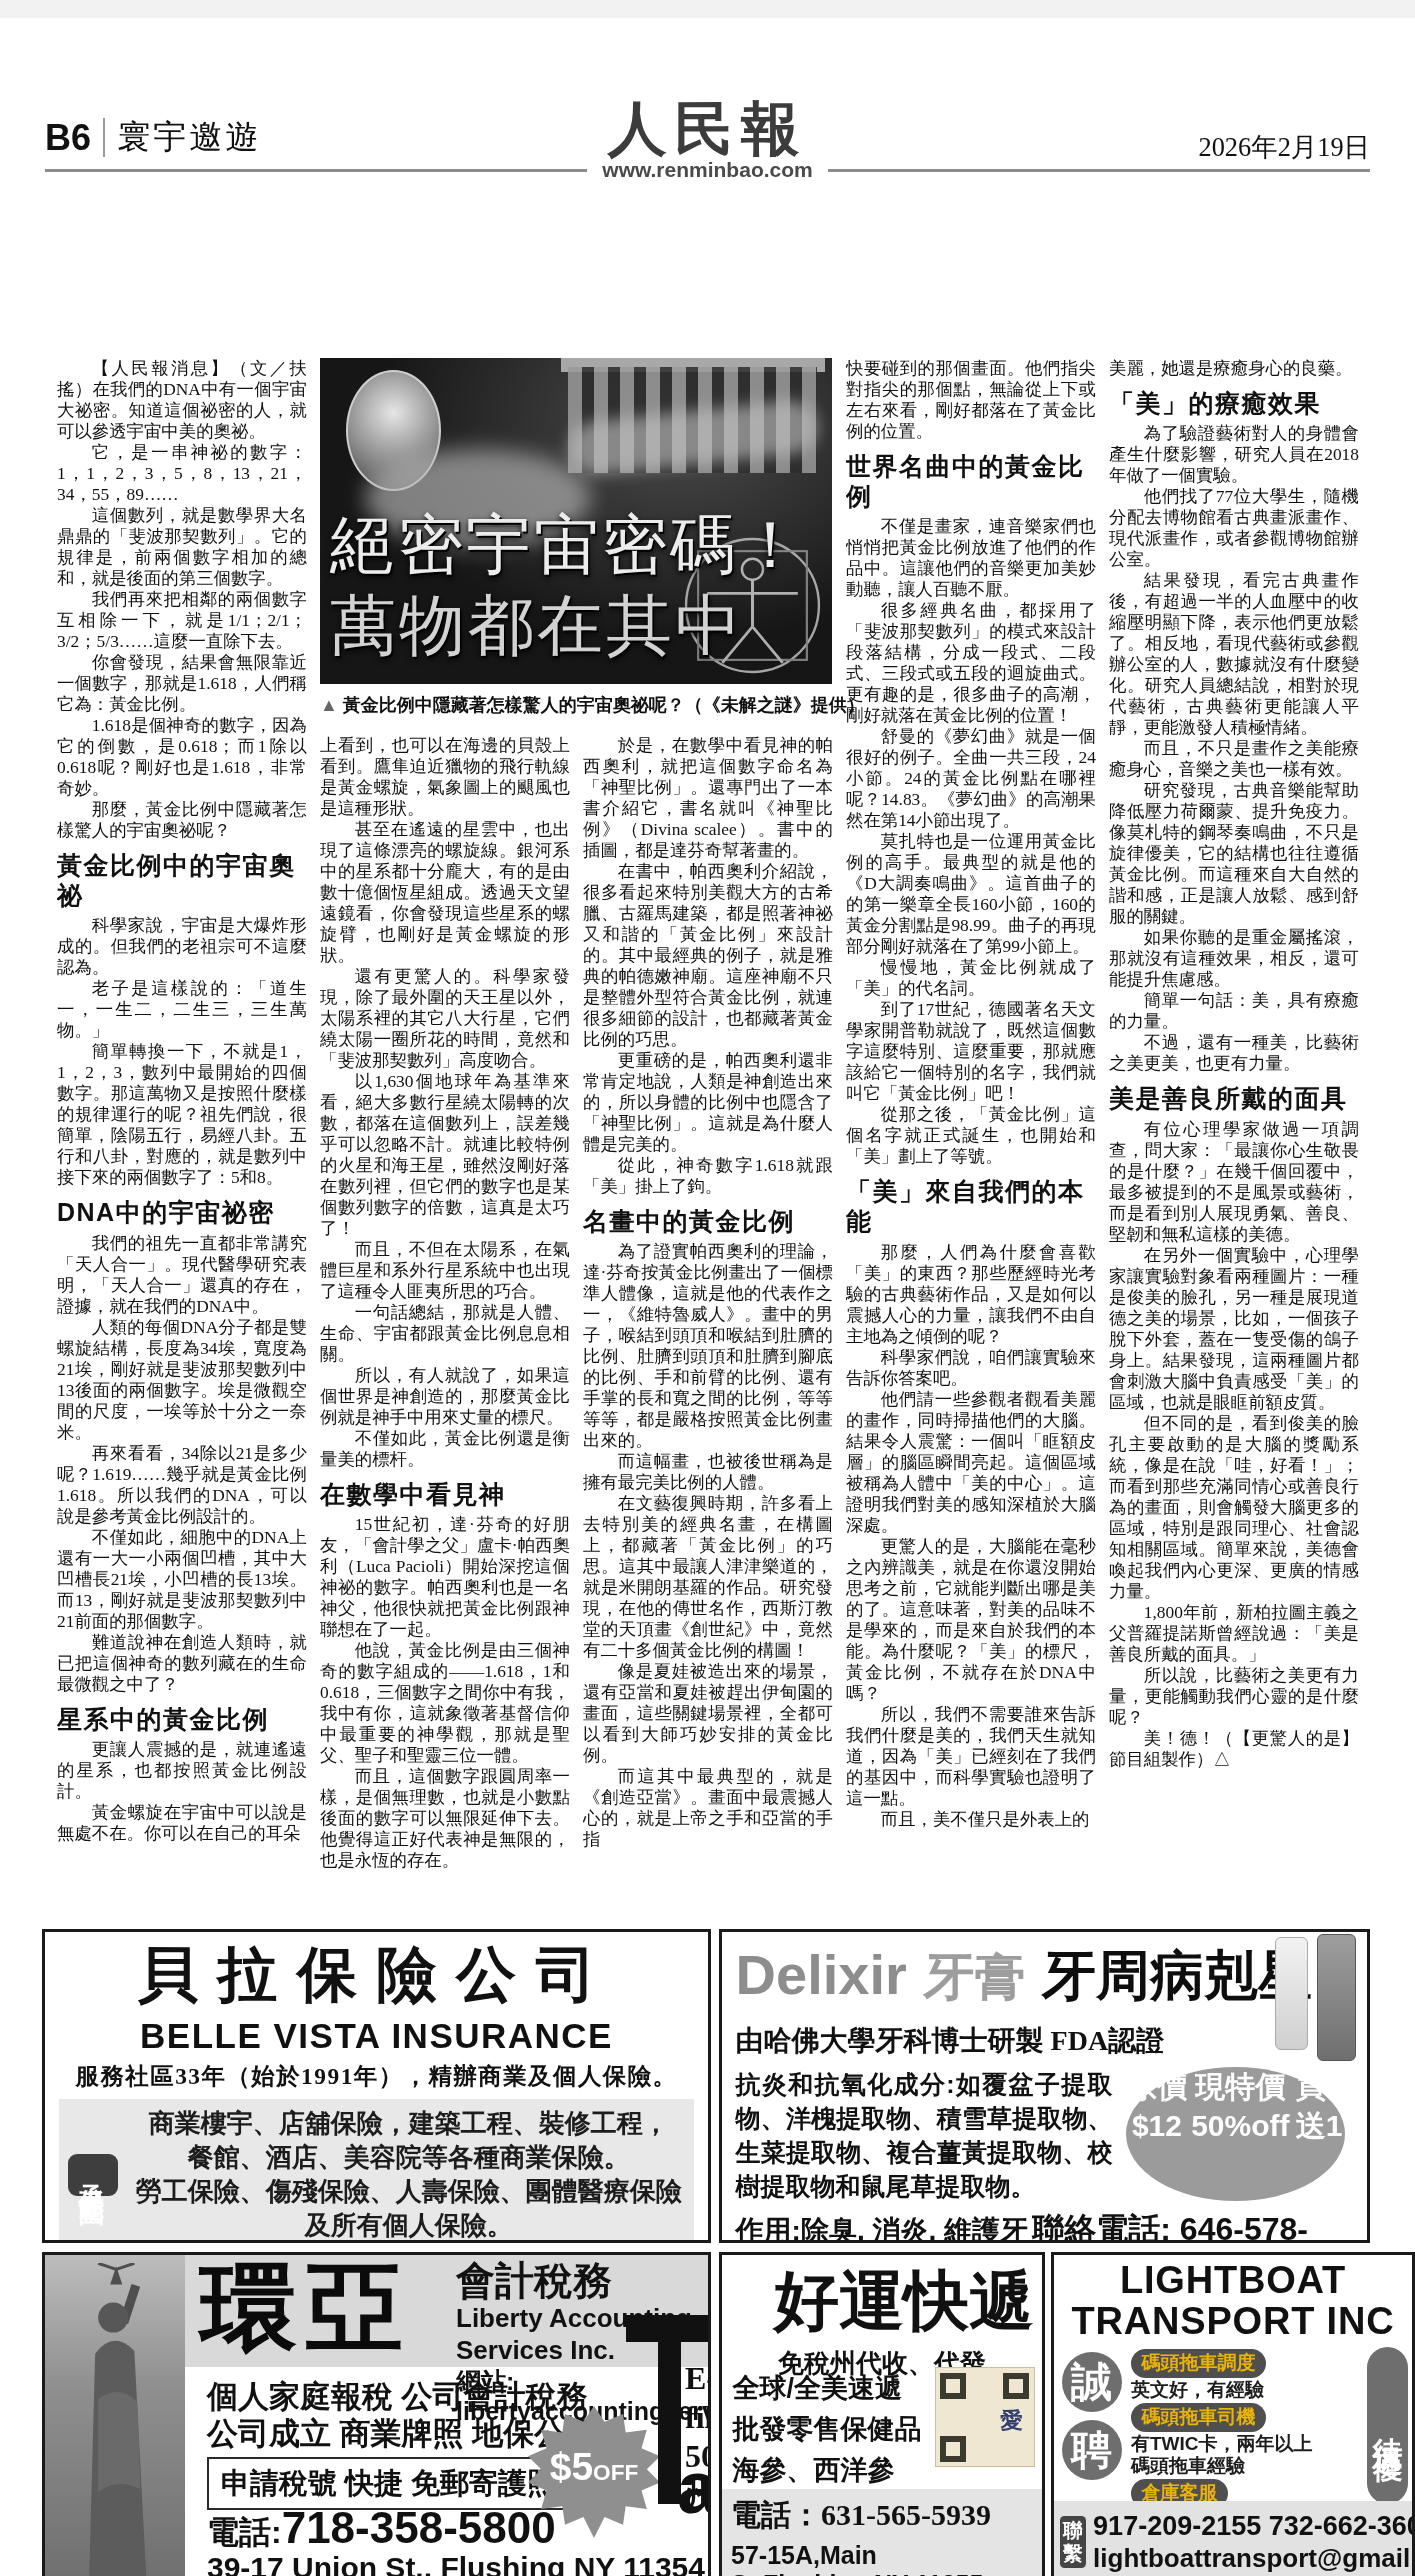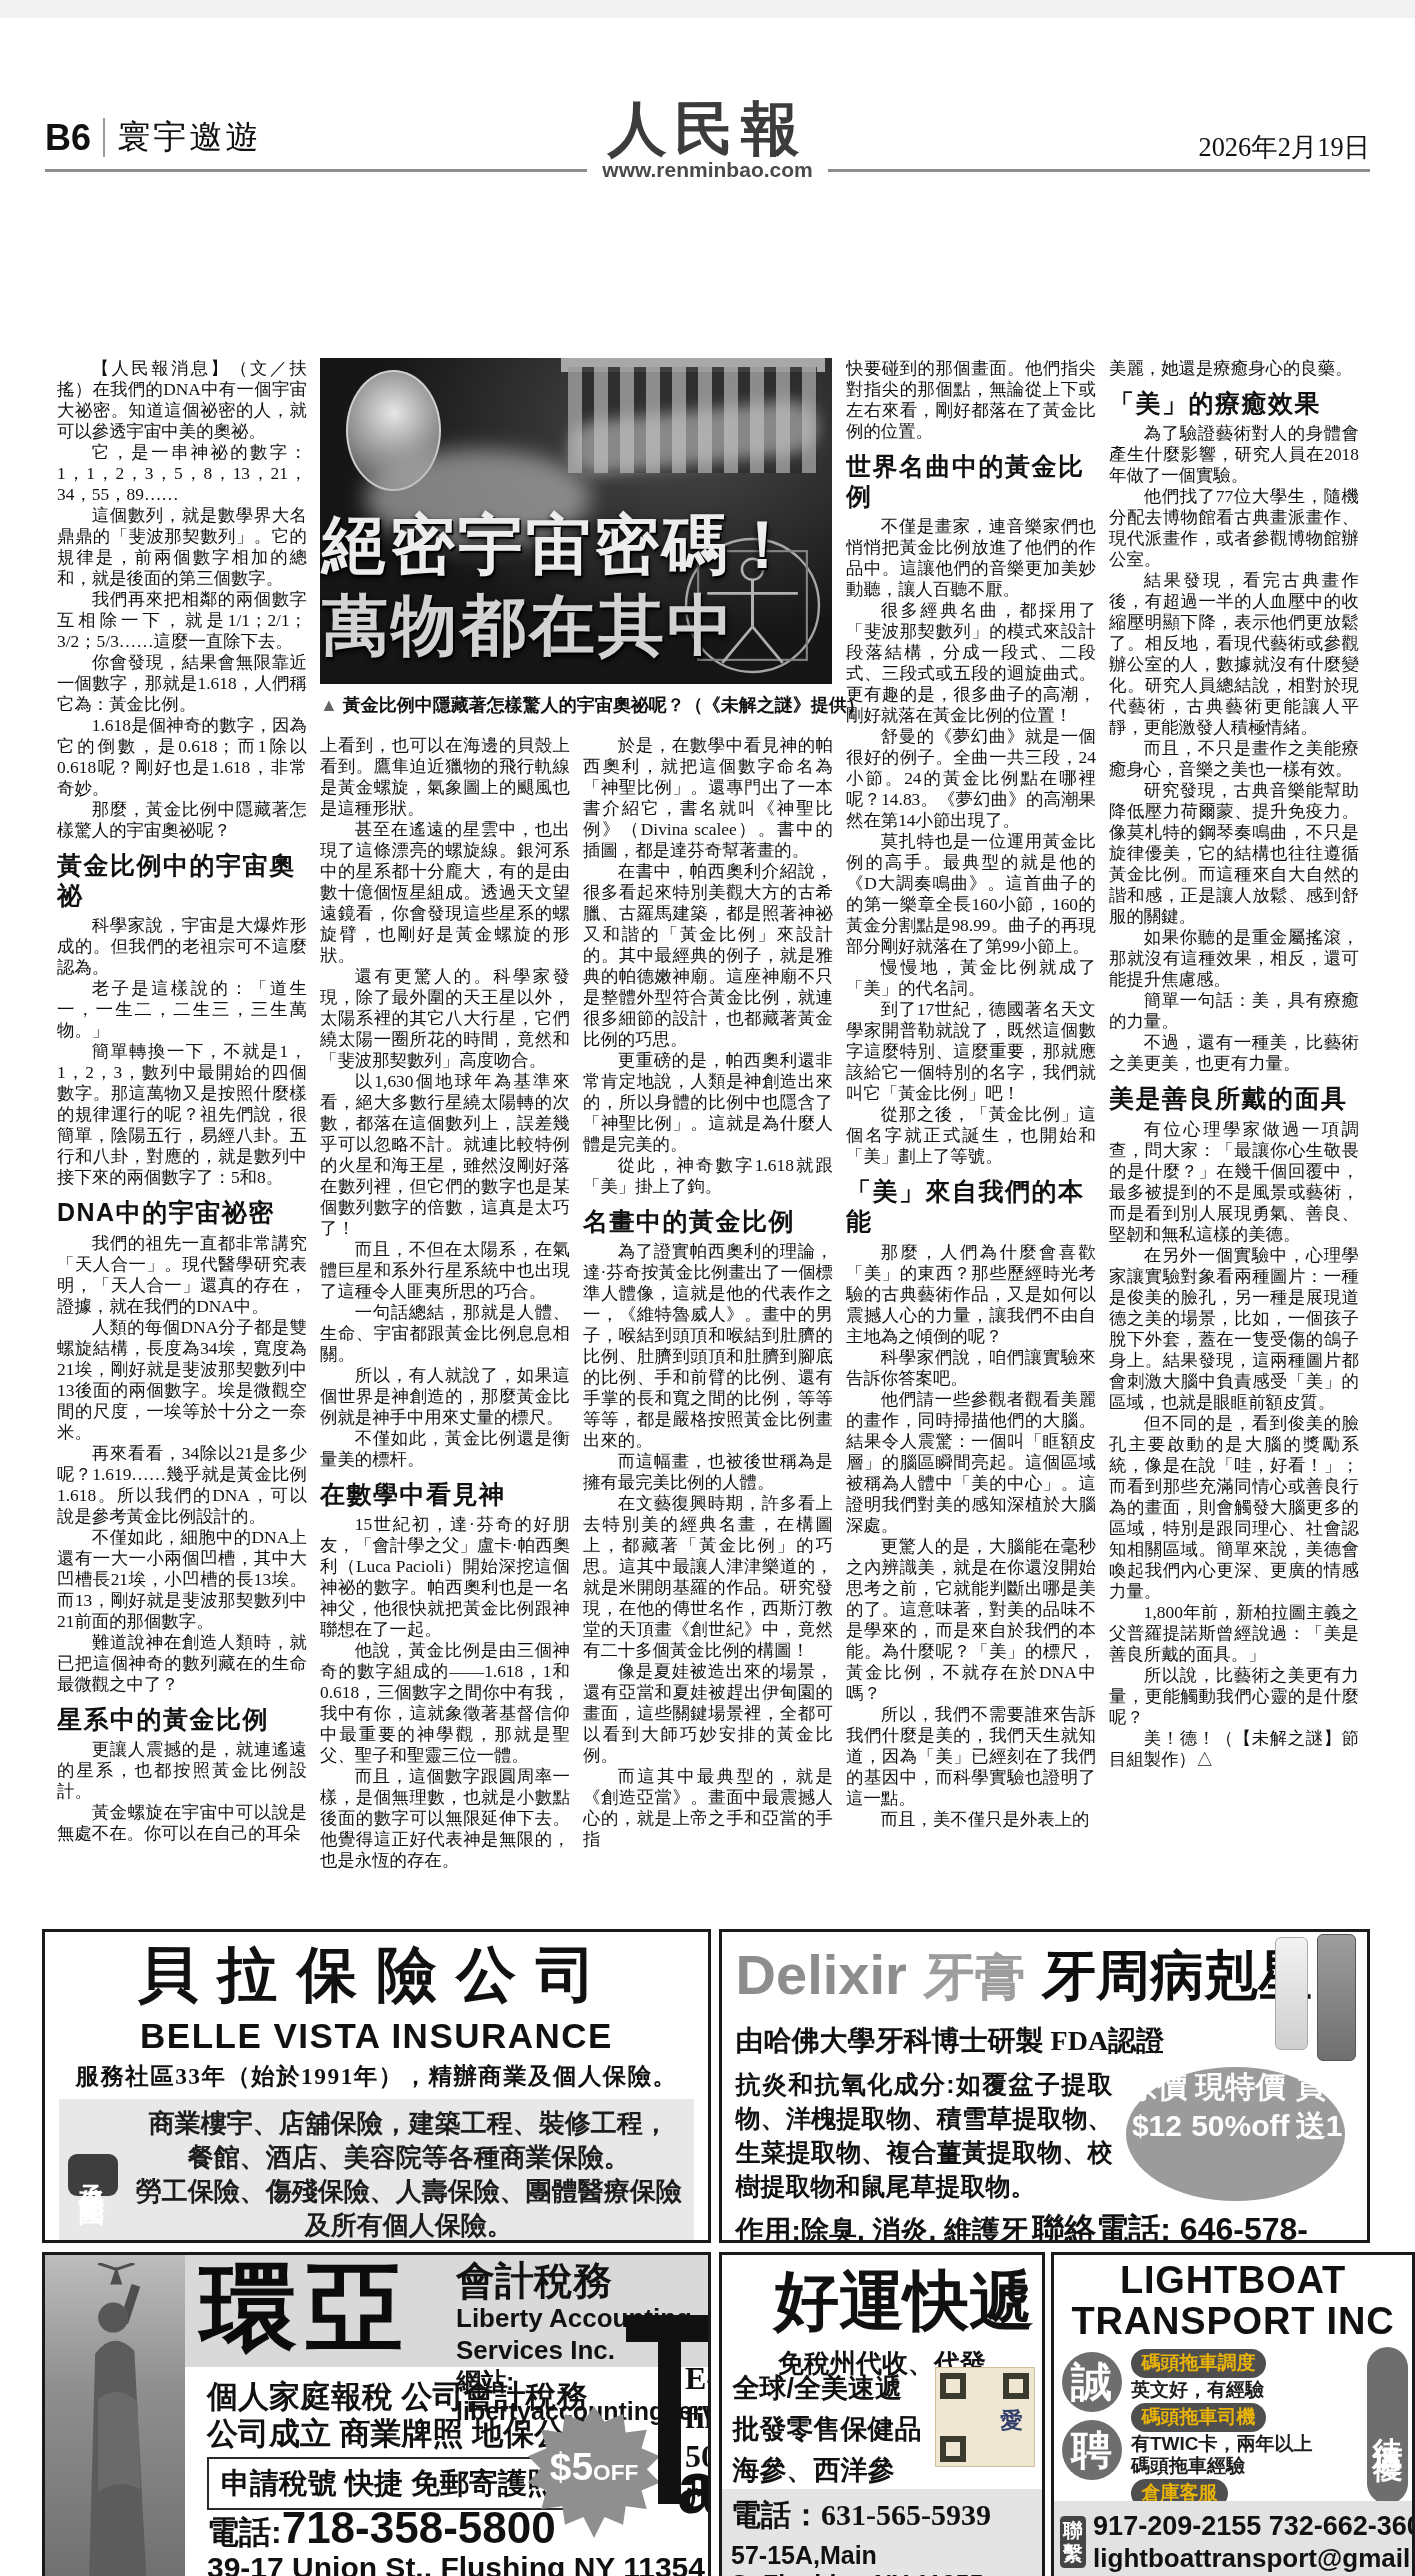--- a/index.html
+++ b/index.html
@@ -38,21 +38,21 @@
   .ph-parthenon{position:absolute;right:15px;top:9px;width:249px;height:106px;opacity:.85;
      background:repeating-linear-gradient(90deg,#9a9a9a 0 13.6px,#2c2c2c 13.6px 26px);}
   .ph-roof{position:absolute;right:7.5px;top:0;width:264px;height:13.6px;background:#b5b5b5;opacity:.9;}
   .ph-oval{position:absolute;left:26px;top:12px;width:95px;height:121px;border-radius:50%;
      background:radial-gradient(circle at 50% 35%, #e6e6e6 0%, #8b8b8b 55%, #3a3a3a 100%);border:2.3px solid #cfcfcf;}
   .ph-figure{position:absolute;left:45px;top:91px;width:226px;height:98px;border-radius:50%;
      background:#b8b8b8;filter:blur(10.6px);opacity:.65;}
   .ph-hand{position:absolute;left:249px;top:53px;width:249px;height:53px;border-radius:30px;
      background:#c4c4c4;filter:blur(7.5px);opacity:.6;transform:rotate(-6deg);}
   .ph-vitruvian{position:absolute;right:4.5px;bottom:3px;opacity:.8;}
-  .ph-t1,.ph-t2{position:absolute;left:2px;font-family:"Liberation Sans",sans-serif;font-weight:bold;
+  .ph-t1,.ph-t2{position:absolute;left:10px;font-family:"Liberation Sans",sans-serif;font-weight:normal;
      letter-spacing:3px;text-shadow:0 3px 6px #000,1.5px 1.5px 0 #000;}
   .ph-t1{top:143px;font-size:65px;color:#ececec;}
   .ph-t2{top:223px;font-size:66px;color:#d2d2d2;}
   .caption{position:absolute;left:320px;top:675px;width:512px;white-space:nowrap;
      font-family:"Liberation Sans",sans-serif;font-weight:bold;font-size:18px;color:#111;}
   .caption .tri{color:#666;}
 
   
   .ad{position:absolute;border:3px solid #1a1a1a;background:#fff;overflow:hidden;}
   .sans{font-family:"Liberation Sans",sans-serif;}
@@ -247,21 +247,21 @@
       <p class="par" data-name="article-paragraph">研究發現，古典音樂能幫助降低壓力荷爾蒙、提升免疫力。像莫札特的鋼琴奏鳴曲，不只是旋律優美，它的結構也往往遵循黃金比例。而這種來自大自然的諧和感，正是讓人放鬆、感到舒服的關鍵。</p>
       <p class="par" data-name="article-paragraph">如果你聽的是重金屬搖滾，那就沒有這種效果，相反，還可能提升焦慮感。</p>
       <p class="par" data-name="article-paragraph">簡單一句話：美，具有療癒的力量。</p>
       <p class="par" data-name="article-paragraph">不過，還有一種美，比藝術之美更美，也更有力量。</p>
       <h3 class="sec" data-name="section-heading">美是善良所戴的面具</h3>
       <p class="par" data-name="article-paragraph">有位心理學家做過一項調查，問大家：「最讓你心生敬畏的是什麼？」在幾千個回覆中，最多被提到的不是風景或藝術，而是看到別人展現勇氣、善良、堅韌和無私這樣的美德。</p>
       <p class="par" data-name="article-paragraph">在另外一個實驗中，心理學家讓實驗對象看兩種圖片：一種是俊美的臉孔，另一種是展現道德之美的場景，比如，一個孩子脫下外套，蓋在一隻受傷的鴿子身上。結果發現，這兩種圖片都會刺激大腦中負責感受「美」的區域，也就是眼眶前額皮質。</p>
       <p class="par" data-name="article-paragraph">但不同的是，看到俊美的臉孔主要啟動的是大腦的獎勵系統，像是在說「哇，好看！」；而看到那些充滿同情心或善良行為的畫面，則會觸發大腦更多的區域，特別是跟同理心、社會認知相關區域。簡單來說，美德會喚起我們內心更深、更廣的情感力量。</p>
       <p class="par" data-name="article-paragraph">1,800年前，新柏拉圖主義之父普羅提諾斯曾經說過：「美是善良所戴的面具。」</p>
       <p class="par" data-name="article-paragraph">所以說，比藝術之美更有力量，更能觸動我們心靈的是什麼呢？</p>
-      <p class="par" data-name="article-paragraph">美！德！（【未解之謎】節目組製作）△</p>
+      <p class="par" data-name="article-paragraph">美！德！（【更驚人的是】節目組製作）△</p>
     </div>
 
   <div class="photo" data-name="article-photo">
     <div class="ph-sky" data-name="photo-background"></div>
     <div class="ph-roof" data-name="parthenon-roof"></div>
     <div class="ph-parthenon" data-name="parthenon-columns"></div>
     <div class="ph-oval" data-name="oval-portrait"></div>
     <div class="ph-figure" data-name="sculpture-figure"></div>
     <div class="ph-hand" data-name="creation-hands"></div>
     <svg class="ph-vitruvian" width="151" height="151" viewBox="0 0 100 100" data-name="vitruvian-man-sketch">

